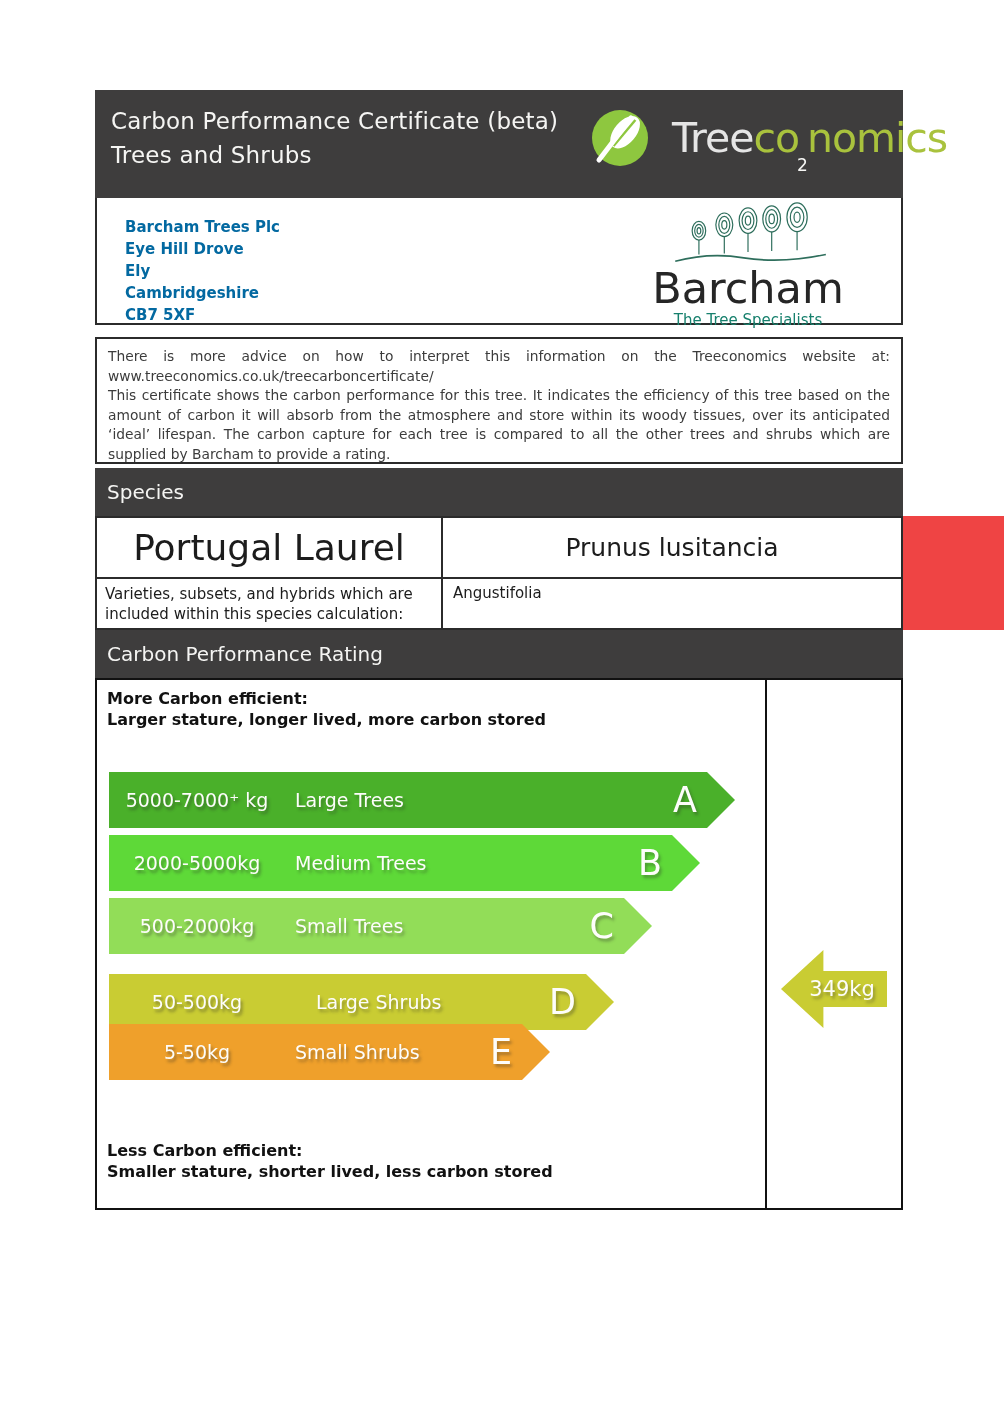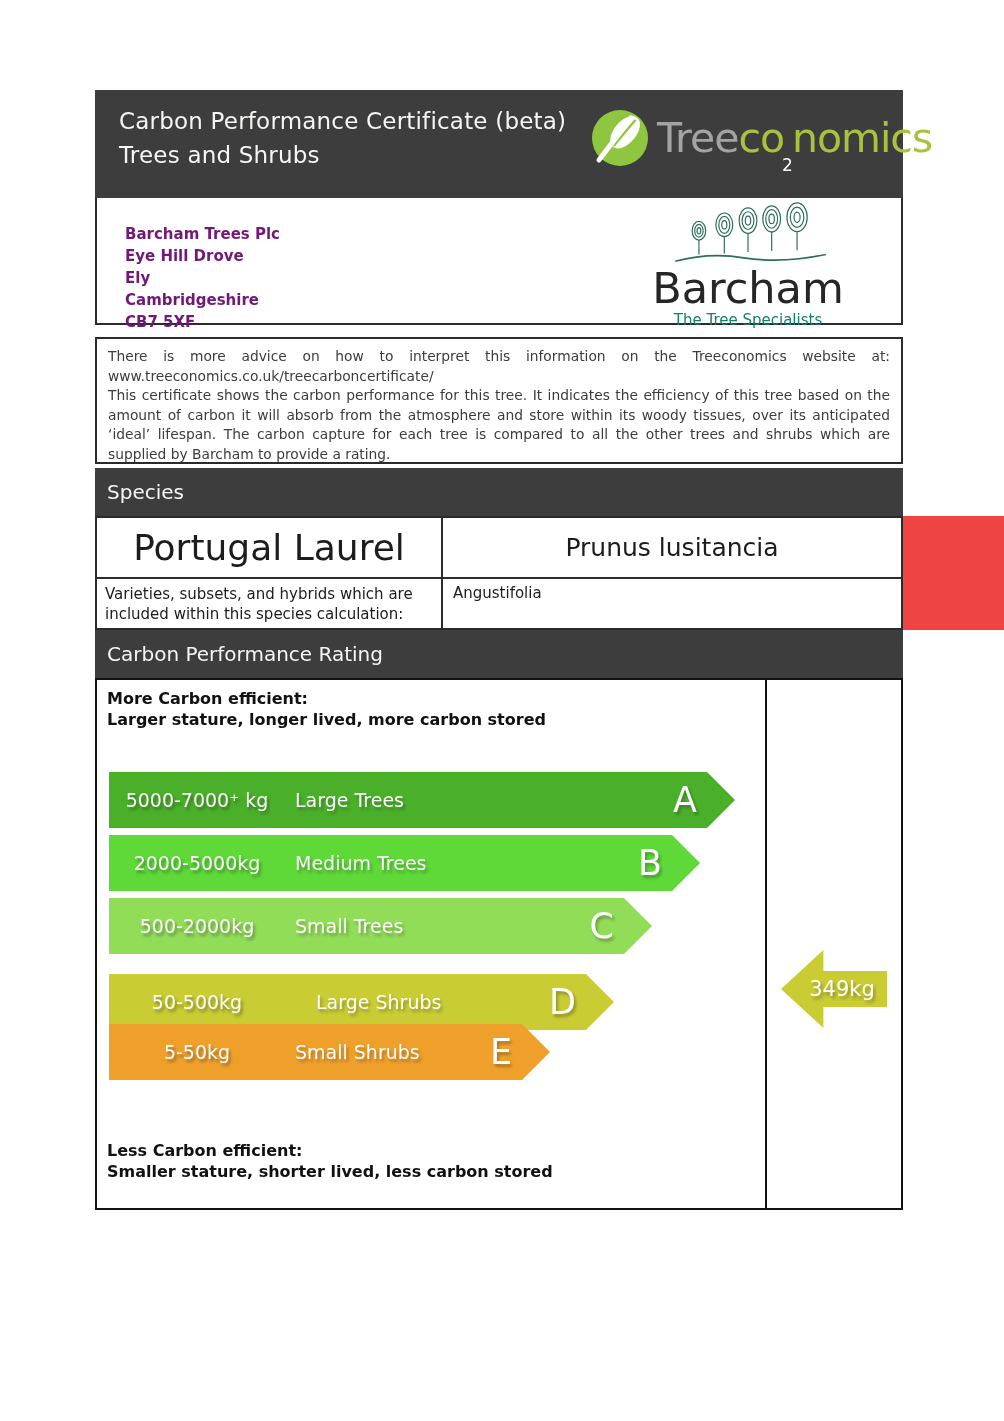--- a/index.html
+++ b/index.html
@@ -3,33 +3,33 @@
 <meta charset="utf-8">
 <style>
   * { margin:0; padding:0; box-sizing:border-box; }
   body { background:#ffffff; font-family:"DejaVu Sans", "Liberation Sans", sans-serif; }
   .sheet { position:relative; width:1004px; height:1421px; background:#ffffff; overflow:hidden; }
 
   
   .dark { background:#3e3d3d; color:#f5f5f3; }
 
   
-  .header { position:absolute; left:95px; top:90px; width:808px; height:108px; padding:14px 24px; }
+  .header { position:absolute; left:95px; top:90px; width:808px; height:108px; padding:14px 16px; }
   .header .title1 { font-size:23px; letter-spacing:0.2px; line-height:34px; font-weight:500; }
   .header .title2 { font-size:23px; letter-spacing:0.2px; line-height:34px; font-weight:500; }
   .tree-logo { position:absolute; left:492px; top:18px; display:flex; align-items:center; }
   .tree-logo svg { width:64px; height:64px; }
   .brand { font-size:41px; letter-spacing:-1px; margin-left:6px; white-space:nowrap; }
-  .brand .lw { color:#a3a3a3; }
+  .brand .lw { color:#e5e5e5;margin-left:15px; }
   .brand .lg { color:#a9c23d; }
   .brand sub { color:#f7f7f5; font-size:17px; position:relative; top:9px; left:-2px; margin-right:-2px; }
 
   
   .address-box { position:absolute; left:95px; top:198px; width:808px; height:127px; background:#fff; border:2px solid #2b2b2b; border-top:none; }
-  .address { position:absolute; left:28px; top:25px; font-size:15px; font-weight:bold; color:#701a75; line-height:22px; }
+  .address { position:absolute; left:28px; top:18px; font-size:15px; font-weight:bold; color:#0369a1; line-height:22px; }
   .barcham { position:absolute; right:48px; top:4px; width:210px; text-align:center; }
   .barcham svg { width:170px; height:66px; display:block; margin:0 auto; }
   .barcham .bname { font-size:43px; color:#262626; letter-spacing:0px; line-height:40px; }
   .barcham .btag { font-size:15px; color:#17806d; margin-top:3px; }
 
   
   .intro-box { position:absolute; left:95px; top:337px; width:808px; height:127px; border:2px solid #2b2b2b; padding:8px 11px; color:#3c3c3c; }
   .intro-box p { font-size:13.8px; line-height:19.5px; text-align:justify; }
 
   

